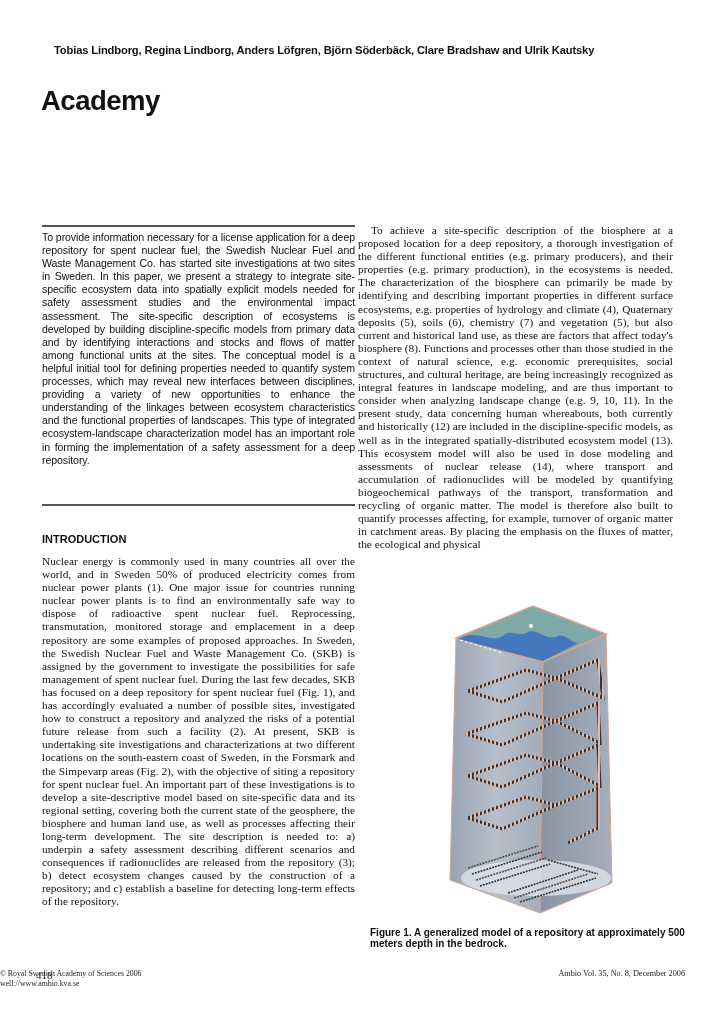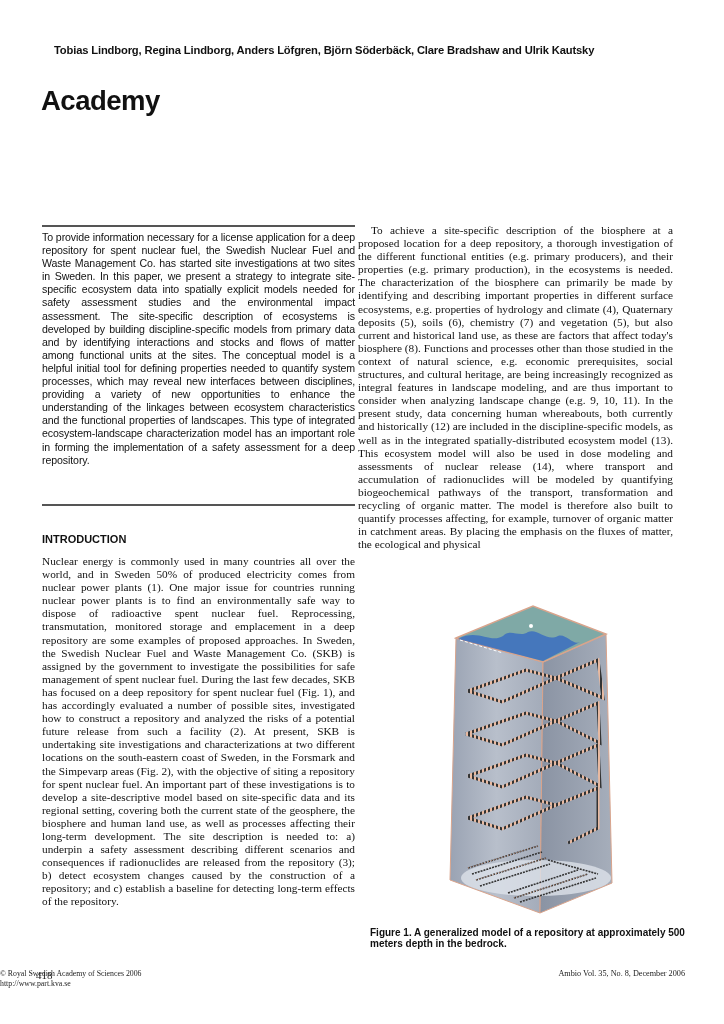--- a/index.html
+++ b/index.html
@@ -126,15 +126,15 @@
       <line x1="66" y1="300" x2="140" y2="276"></line>
     </g>
   </svg>
 </div>
 
 <div class="caption">Figure 1. A generalized model of a repository at approximately 500 meters depth in the bedrock.</div>
 
 <div class="footer page-num">418</div>
 <div class="footer copyright">
   <div>© Royal Swedish Academy of Sciences 2006</div>
-  <div>http://www.part.kva.se</div>
+  <div>well://www.ambio.kva.se</div>
 </div>
 <div class="footer journal">Ambio Vol. 35, No. 8, December 2006</div>
 
 </body></html>

